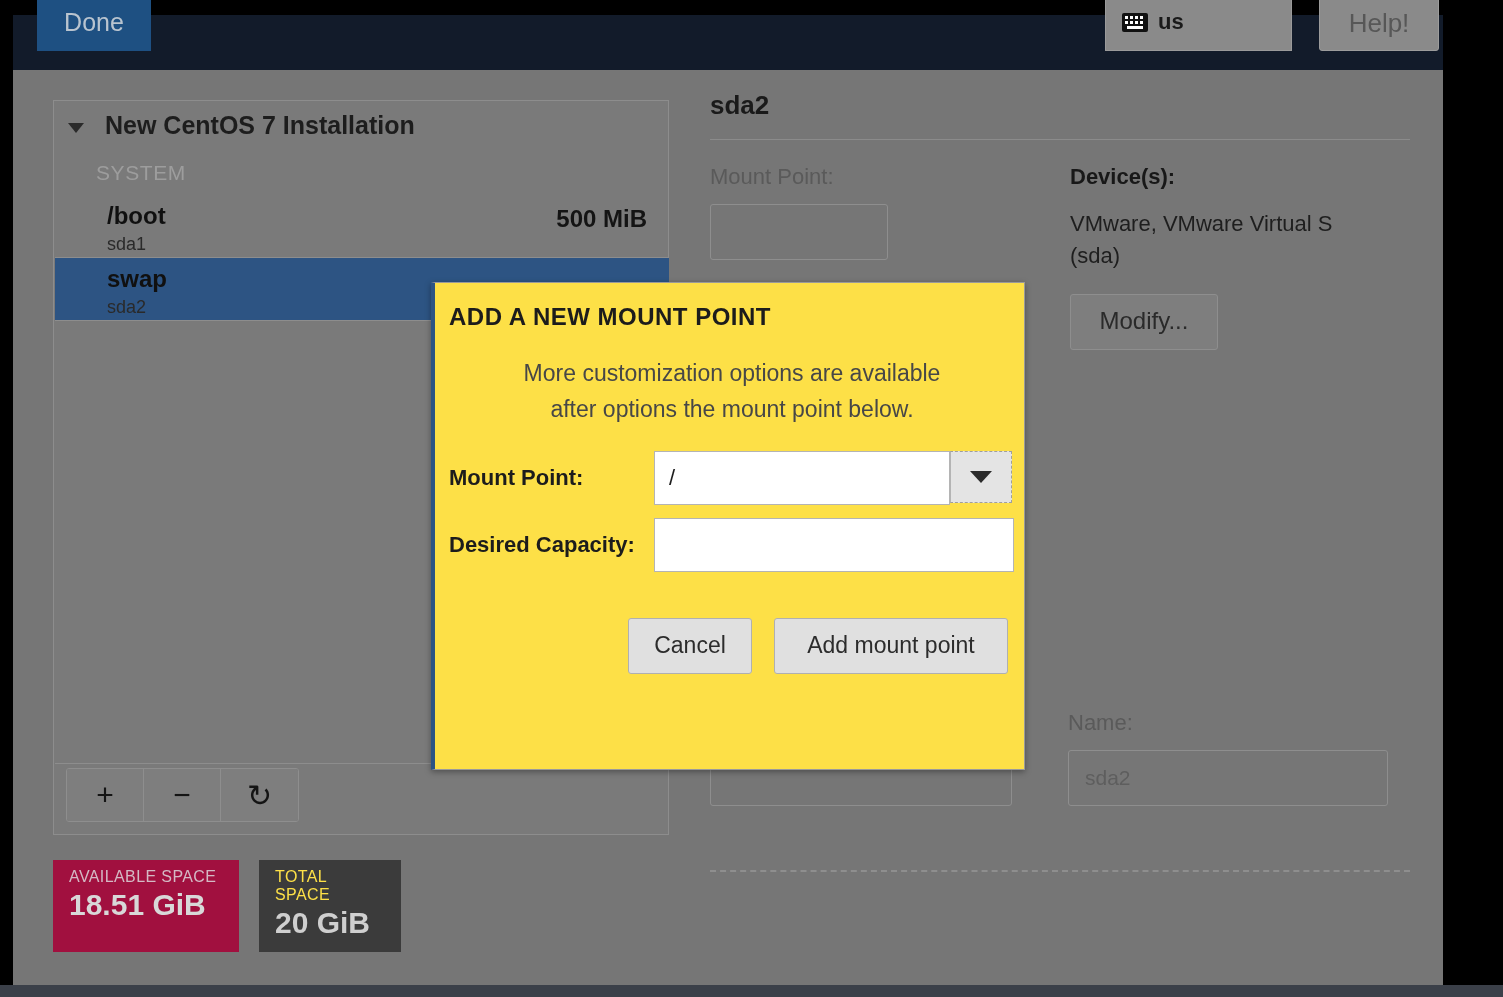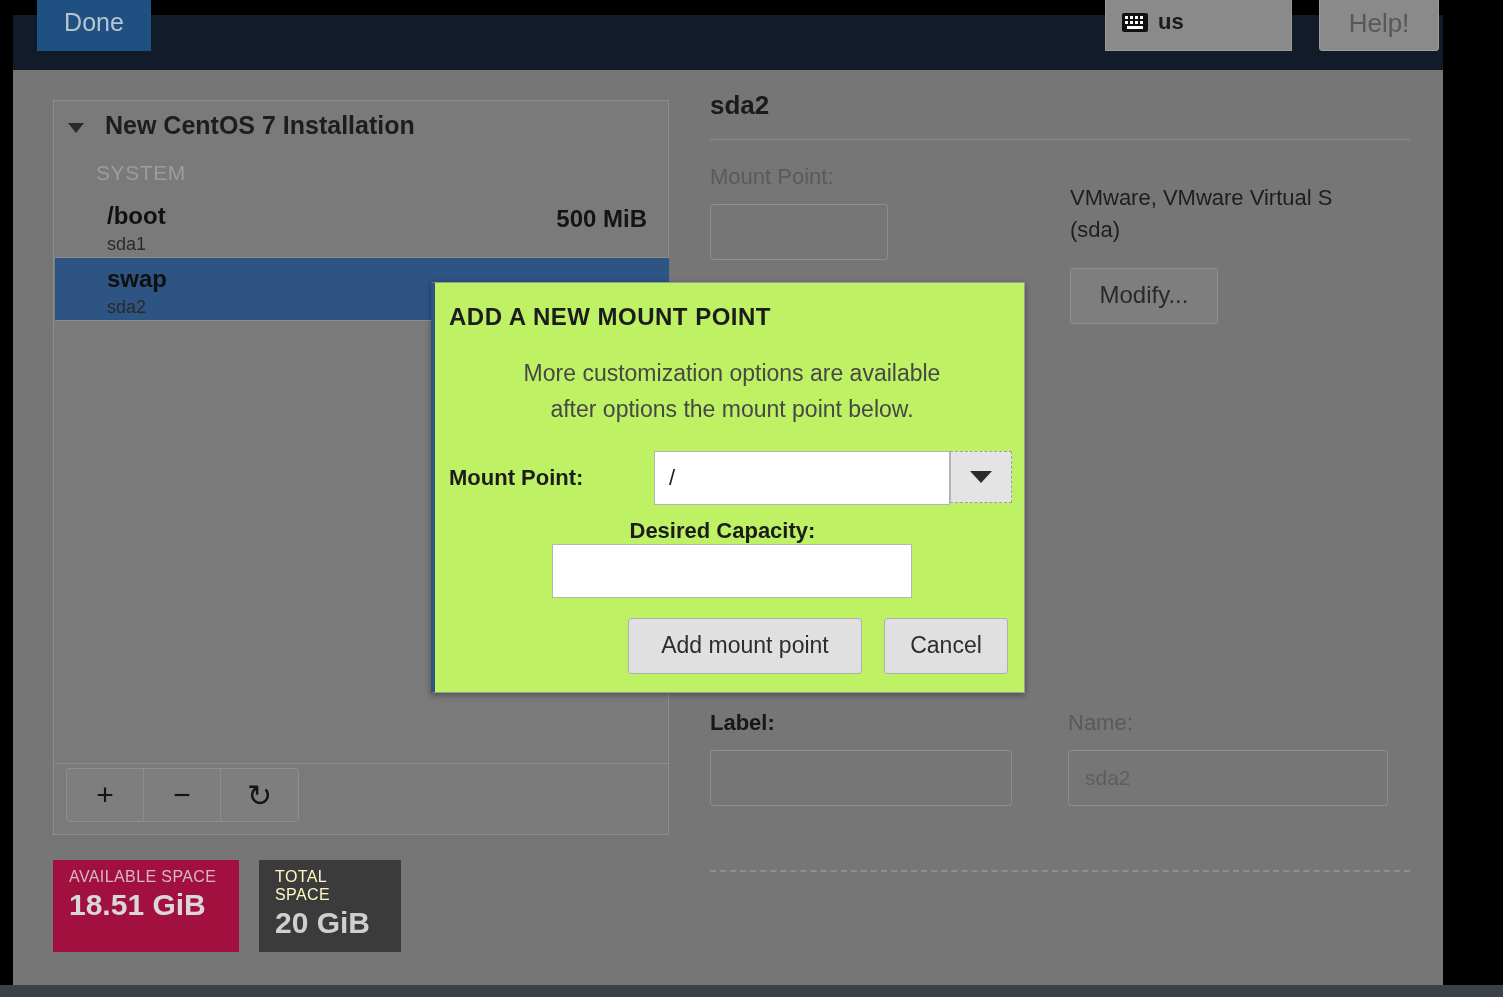--- a/index.html
+++ b/index.html
@@ -89,21 +89,21 @@
     font-size: 30px; color: #141414;
   }
   .tool-btn:last-child { border-right: none; }
 
   
   .space-row { position: absolute; left: 40px; top: 790px; display: flex; gap: 20px; }
   .space-box { padding: 8px 16px 12px 16px; }
   .space-box.avail { background: #a1103f; width: 186px; }
   .space-box.total { background: #3b3b3b; width: 142px; }
   .space-cap { font-size: 16px; color: #d4b9c4; letter-spacing: 0.4px; }
-  .space-box.total .space-cap { color: #fef9c3; }
+  .space-box.total .space-cap { color: #fde047; }
   .space-val { font-size: 30px; font-weight: bold; color: #d8d8d8; margin-top: 2px; }
   .space-box.total .space-val { color: #cfcfcf; }
   .reset-btn {
     position: absolute; left: 1283px; top: 930px; width: 146px; height: 60px;
     background: #7e7e7e; border: 1px solid #8e8e8e; border-radius: 3px;
     color: #3b3b3b; font-size: 25px; text-align: center; line-height: 56px; cursor: pointer;
   }
 
   
   .right-panel { position: absolute; left: 697px; top: 20px; width: 700px; }
@@ -122,22 +122,22 @@
     border: 1px solid #8e8e8e; border-radius: 3px; color: #2a2a2a;
     font-size: 24px; text-align: center; line-height: 52px; cursor: pointer;
   }
   .dashed-rule {
     position: absolute; left: 697px; top: 800px; width: 700px;
     border-top: 2px dashed #8e8e8e;
   }
 
   
   .dialog {
-    position: absolute; left: 431px; top: 267px; width: 594px; height: 411px;
-    background: #bef264;
+    position: absolute; left: 431px; top: 267px; width: 594px; height: 488px;
+    background: #fde047;
     border: 1px solid #9a9a9a;
     border-left: 4px solid #2d5483;
     box-shadow: 0 2px 6px rgba(0,0,0,0.35);
     padding-left: 32px;
   }
   .dlg-title {
     position: absolute; left: 14px; top: 20px;
     font-size: 24px; font-weight: bold; color: #1c1c1c; letter-spacing: 0.5px;
   }
   .dlg-desc {
@@ -248,20 +248,21 @@
     <div class="right-panel">
       <div class="detail-title">sda2</div>
       <div class="detail-rule"></div>
 
       <div style="display:flex; margin-top:24px;">
         <div style="width:360px;">
           <div class="field-label">Mount Point:</div>
           <div class="field-box" style="width:178px; margin-top:14px;"></div>
         </div>
         <div style="width:340px;">
+          <div class="field-label dark">Device(s):</div>
           <div class="device-text" style="margin-top:18px; width:290px;">VMware, VMware Virtual S (sda)</div>
           <div class="modify-btn">Modify...</div>
         </div>
       </div>
     </div>
 
     <div style="position:absolute; left:697px; top:640px; display:flex;">
       <div style="width:358px;">
         <div class="field-label dark">Label:</div>
         <div class="field-box" style="width:302px; margin-top:14px;"></div>
@@ -286,25 +287,25 @@
     <div class="dlg-field-row" style="left:14px; top:168px; width:566px;">
       <div class="dlg-label" style="width:205px;">Mount Point:</div>
       <div style="display:flex;">
         <div class="dlg-input" style="width:296px; height:54px;">/</div>
         <div class="dlg-combo-arrow">
           <span class="arrow-down"></span>
         </div>
       </div>
     </div>
 
-    <div class="dlg-field-row" style="left:14px; top:235px; width:566px;flex-direction:column;">
+    <div class="dlg-field-row" style="left:14px; top:235px; width:566px;">
       <div class="dlg-label" style="width:205px;">Desired Capacity:</div>
       <div class="dlg-input" style="width:360px; height:54px;"></div>
     </div>
 
     <div style="position:absolute; left:193px; top:335px; display:flex; gap:22px;">
+      <div class="dlg-btn" style="width:124px;">Cancel</div>
       <div class="dlg-btn" style="width:234px;">Add mount point</div>
-      <div class="dlg-btn" style="width:124px;">Cancel</div>
     </div>
   </div>
 
   <div class="bottom-bar"></div>
 </div>
 
 </body></html>

